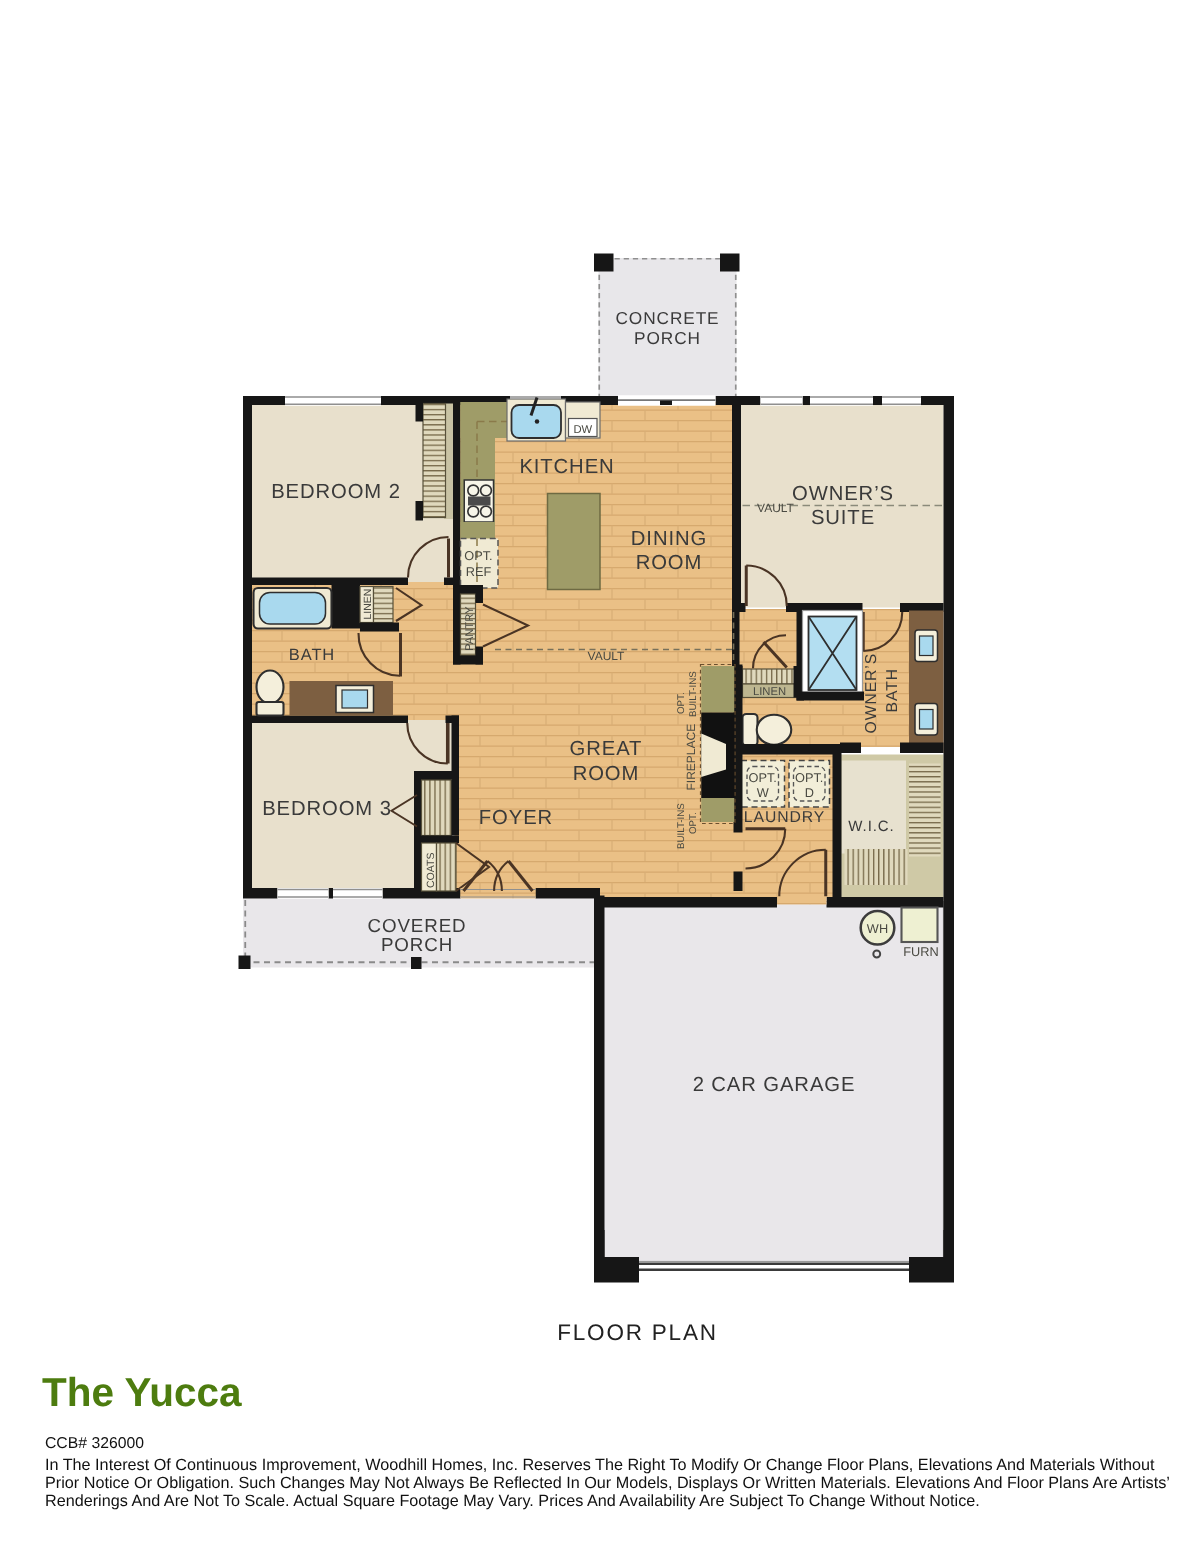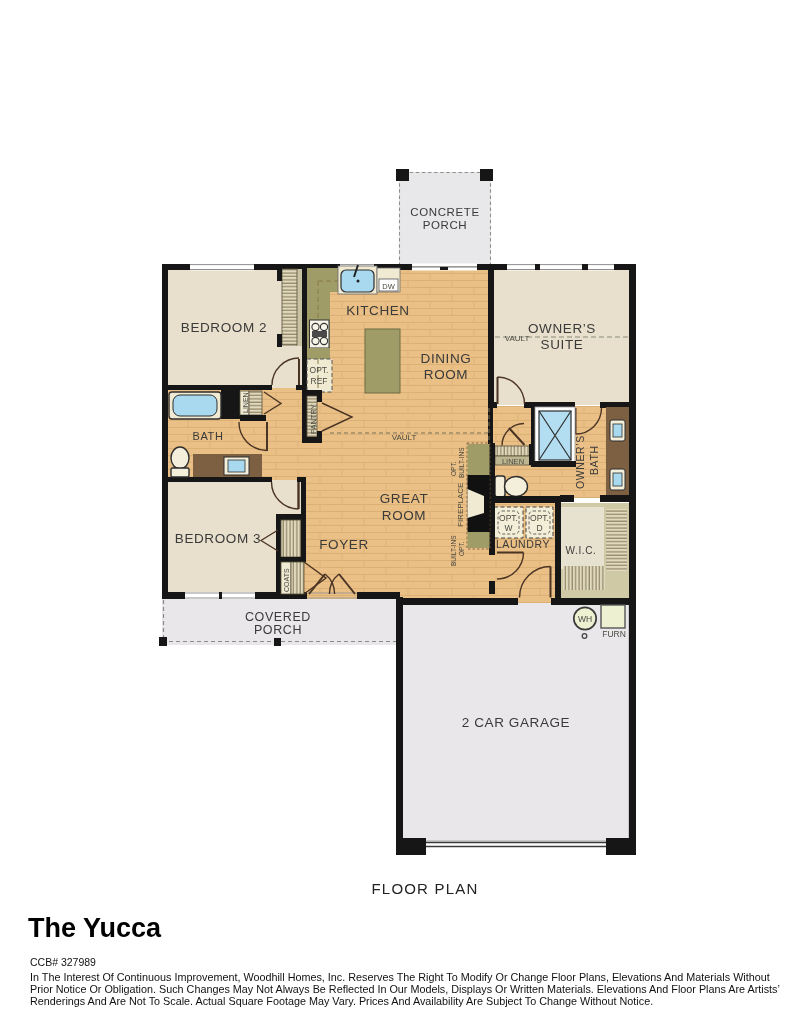--- a/index.html
+++ b/index.html
@@ -462,19 +462,19 @@
 <text class="sm" transform="translate(464,478) rotate(-90)" font-size="6.5" fill="#4a3a28">BUILT-INS</text>
 
 <text class="sm" transform="translate(456,566) rotate(-90)" font-size="6.5" fill="#4a3a28">BUILT-INS</text>
 <text class="sm" transform="translate(464,556) rotate(-90)" font-size="6.5" fill="#4a3a28">OPT.</text>
 </svg>
 
 <div id="foot">
 
 <div style="position:absolute;left:25px;top:20px;width:800px;text-align:center;font-size:15px;letter-spacing:1.2px;color:#222">FLOOR PLAN</div>
 
-<div style="position:absolute;left:28px;top:55px;font-size:27px;line-height:1;font-weight:bold;color:#000000">The Yucca</div>
-
-<div style="position:absolute;left:30px;top:96px;font-size:10.5px;color:#111">CCB# 327989</div>
+<div style="position:absolute;left:28px;top:55px;font-size:27px;line-height:1;font-weight:bold;color:#4d7c0f">The Yucca</div>
+
+<div style="position:absolute;left:30px;top:96px;font-size:10.5px;color:#111">CCB# 326000</div>
 
 <div style="position:absolute;left:30px;top:111px;width:770px;font-size:10.8px;line-height:12px;color:#111;white-space:nowrap">In The Interest Of Continuous Improvement, Woodhill Homes, Inc. Reserves The Right To Modify Or Change Floor Plans, Elevations And Materials Without<br>Prior Notice Or Obligation. Such Changes May Not Always Be Reflected In Our Models, Displays Or Written Materials. Elevations And Floor Plans Are Artists’<br>Renderings And Are Not To Scale. Actual Square Footage May Vary. Prices And Availability Are Subject To Change Without Notice.</div>
 </div>
 </div>
 
 </body></html>

